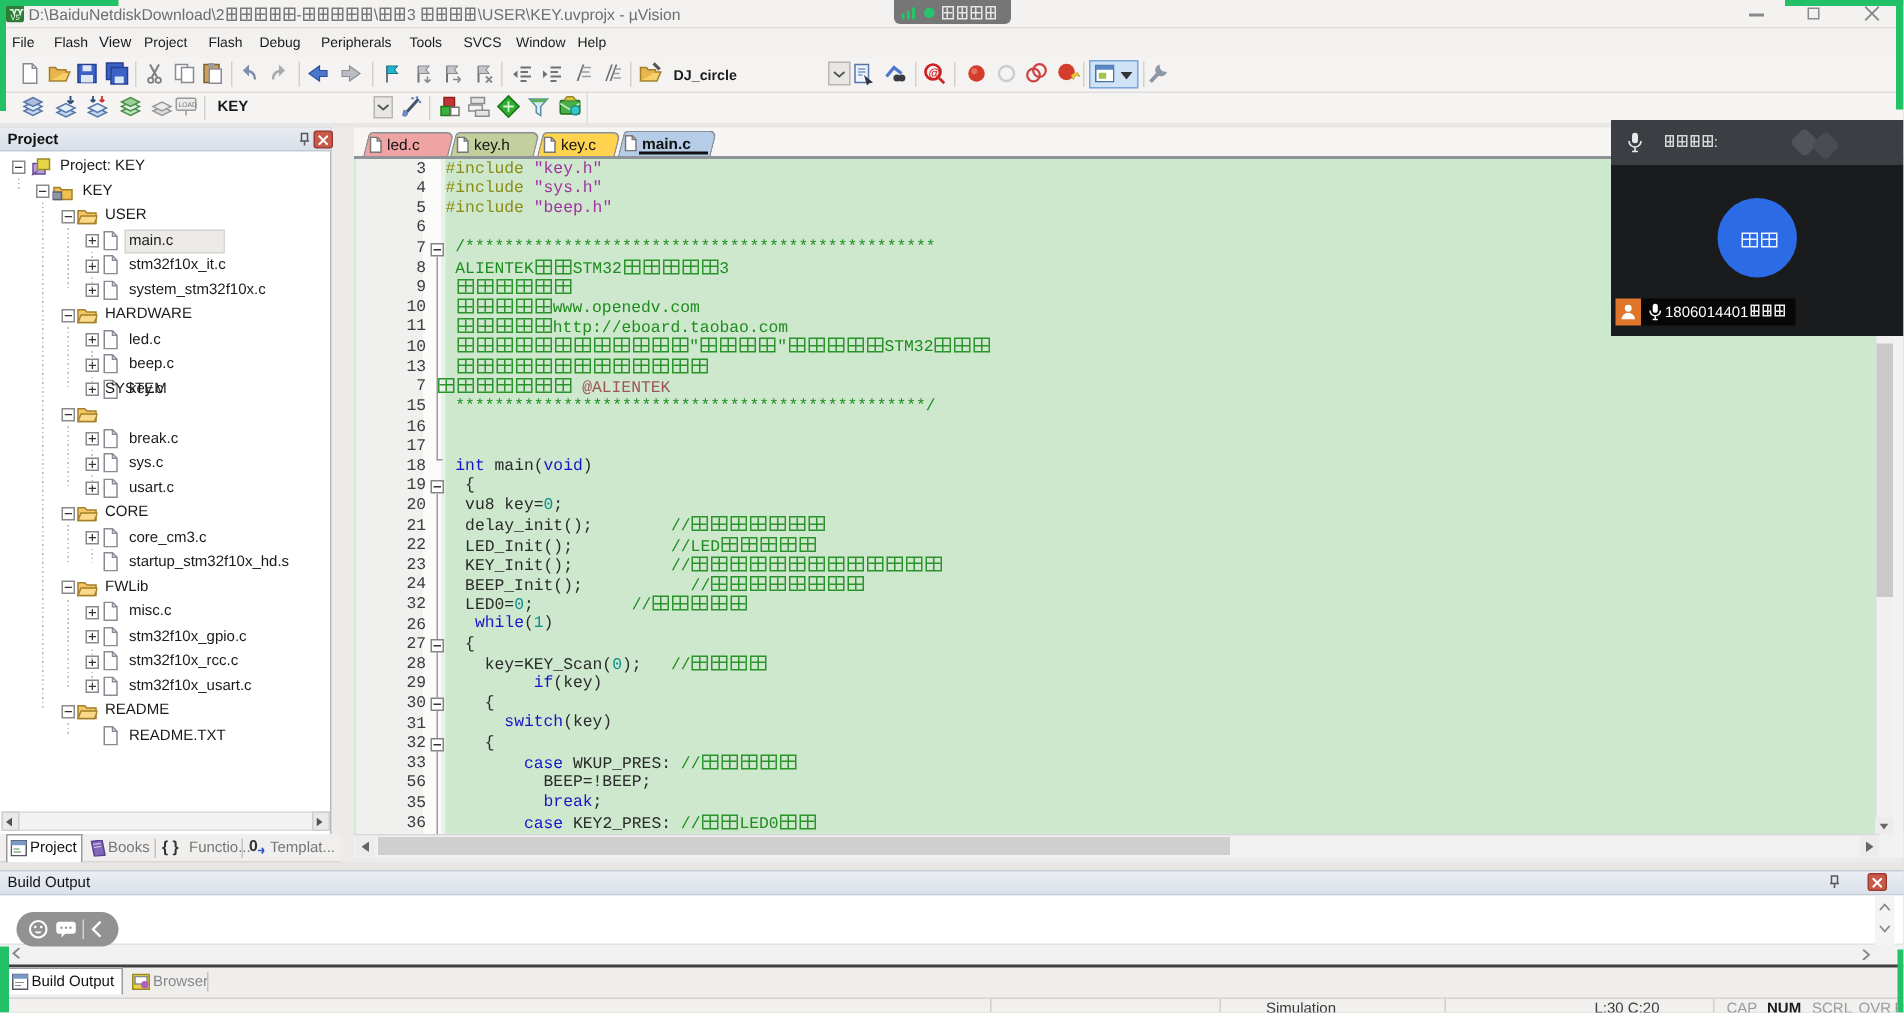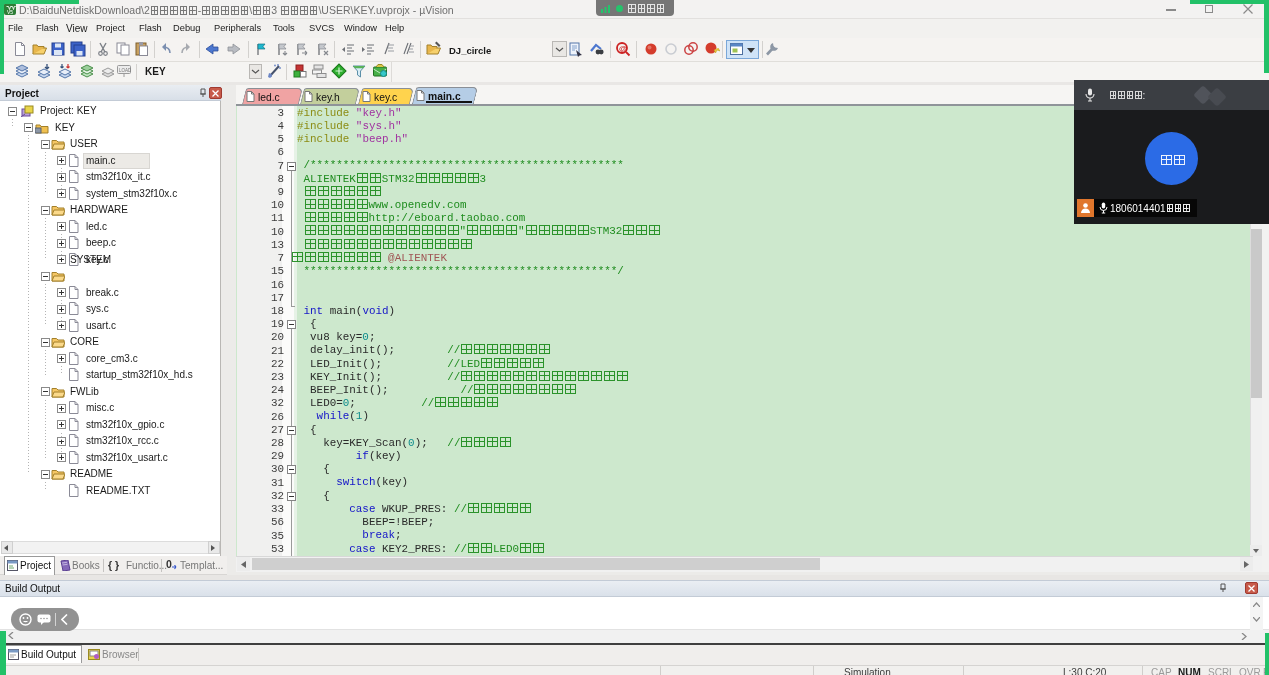--- a/index.html
+++ b/index.html
@@ -660,21 +660,21 @@
 <div class="a mono ln" style="left:264px;top:476.68px;width:20px">31</div>
 <div class="a mono" style="left:297px;top:476.48px"><span class="t">      </span><span class="k">switch</span><span class="t">(key)</span></div>
 <div class="a mono ln" style="left:264px;top:489.89px;width:20px">32</div>
 <div class="a mono" style="left:297px;top:489.69px"><span class="t">    {</span></div>
 <div class="a mono ln" style="left:264px;top:503.1px;width:20px">33</div>
 <div class="a mono" style="left:297px;top:502.9px"><span class="t">        </span><span class="k">case</span><span class="t"> WKUP_PRES: </span><span class="c">//<b class="cj"></b><b class="cj"></b><b class="cj"></b><b class="cj"></b><b class="cj"></b></span></div>
 <div class="a mono ln" style="left:264px;top:516.31px;width:20px">56</div>
 <div class="a mono" style="left:297px;top:516.11px"><span class="t">          BEEP=!BEEP;</span></div>
 <div class="a mono ln" style="left:264px;top:529.52px;width:20px">35</div>
 <div class="a mono" style="left:297px;top:529.32px"><span class="t">          </span><span class="k">break</span><span class="t">;</span></div>
-<div class="a mono ln" style="left:264px;top:542.73px;width:20px">53</div>
+<div class="a mono ln" style="left:264px;top:542.73px;width:20px">36</div>
 <div class="a mono" style="left:297px;top:542.53px"><span class="t">        </span><span class="k">case</span><span class="t"> KEY2_PRES: </span><span class="c">//<b class="cj"></b><b class="cj"></b>LED0<b class="cj"></b><b class="cj"></b></span></div>
 <div class="a" style="left:290.5px;top:171px;width:1px;height:136px;background:#9a9a9a"></div>
 <div class="a" style="left:290.5px;top:306px;width:4px;height:1px;background:#9a9a9a"></div>
 <div class="a" style="left:290.5px;top:329px;width:1px;height:227px;background:#9a9a9a"></div>
 <div class="a" style="left:286.5px;top:161.5px;width:9px;height:9px;background:#fff;border:1px solid #848484;z-index:3"></div>
 <div class="a" style="left:288.5px;top:165.5px;width:5px;height:1px;background:#333;z-index:4"></div>
 <div class="a" style="left:286.5px;top:320.1px;width:9px;height:9px;background:#fff;border:1px solid #848484;z-index:3"></div>
 <div class="a" style="left:288.5px;top:324.1px;width:5px;height:1px;background:#333;z-index:4"></div>
 <div class="a" style="left:286.5px;top:425.7px;width:9px;height:9px;background:#fff;border:1px solid #848484;z-index:3"></div>
 <div class="a" style="left:288.5px;top:429.7px;width:5px;height:1px;background:#333;z-index:4"></div>

